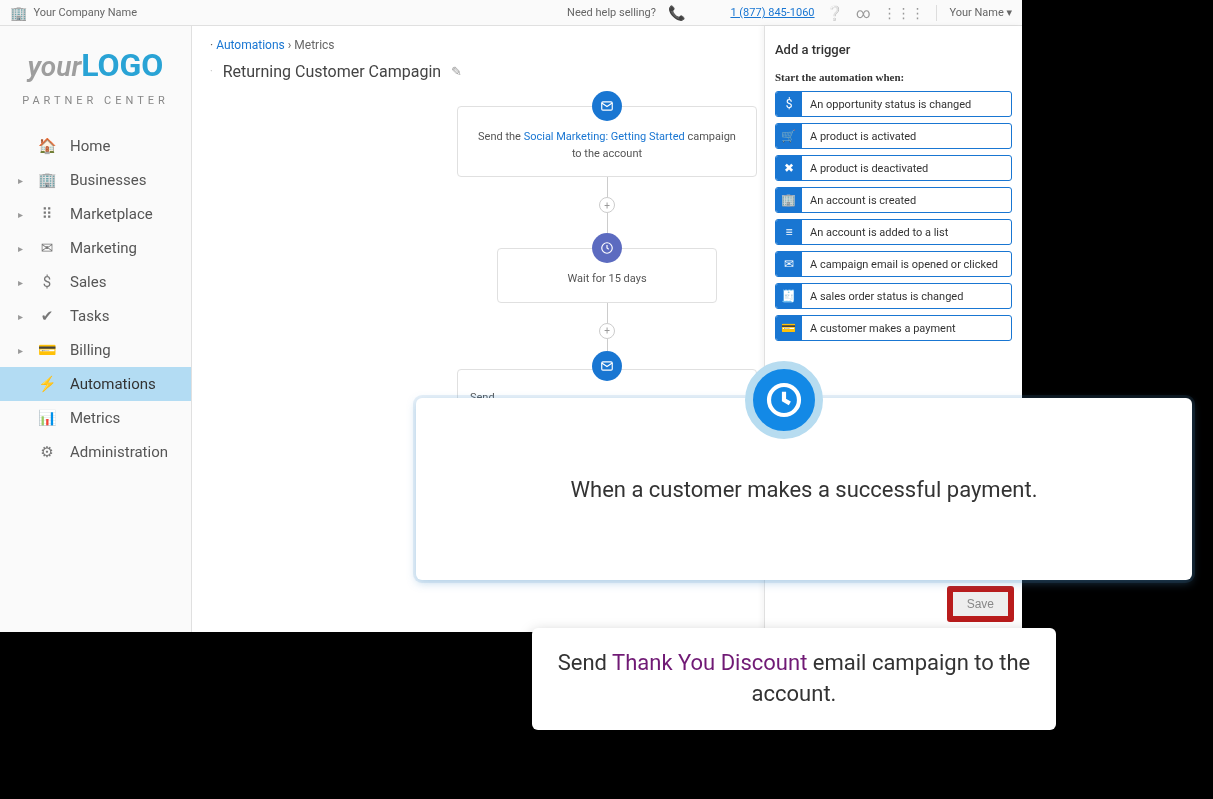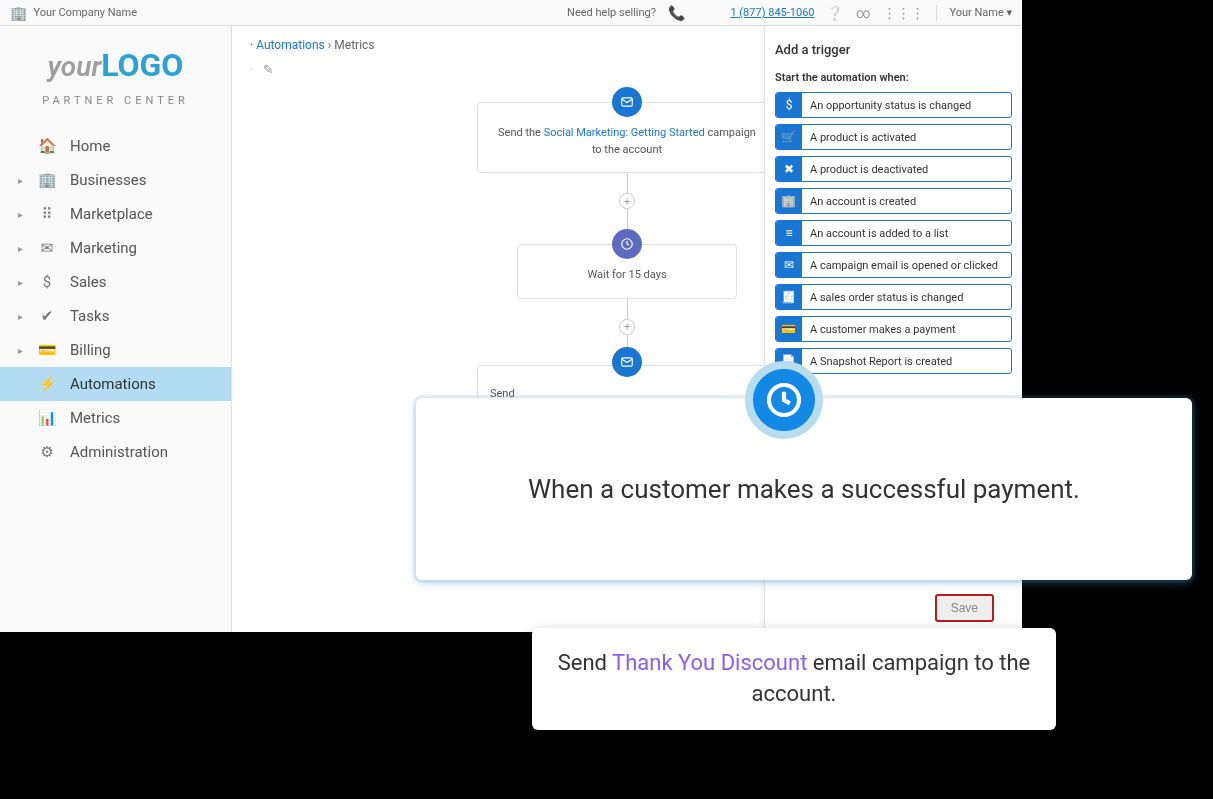--- a/index.html
+++ b/index.html
@@ -4,21 +4,21 @@
 <style>
   * { box-sizing: border-box; margin: 0; padding: 0; }
   body { font-family: -apple-system, BlinkMacSystemFont, "Segoe UI", Roboto, Arial, sans-serif; background: #000; width: 1213px; height: 799px; position: relative; overflow: hidden; }
   .app { background: #fff; width: 1022px; height: 632px; position: absolute; left: 0; top: 0; display: flex; flex-direction: column; border-radius: 4px; }
   .topbar { height: 26px; background: #fafafa; border-bottom: 1px solid #e0e0e0; display: flex; align-items: center; padding: 0 10px; font-size: 11px; color: #666; }
   .topbar-left { display: flex; align-items: center; gap: 6px; }
   .topbar-right { margin-left: auto; display: flex; align-items: center; gap: 12px; }
   .topbar-right a { color: #1976d2; text-decoration: underline; margin-left: 33px; }
   .topbar-icon { color: #999; font-size: 14px; }
   .main { flex: 1; display: flex; overflow: hidden; }
-  .sidebar { width: 232px; background: #fafafa; border-right: 1px solid #e0e0e0; display: flex; flex-direction: column; }
+  .sidebar { width: 192px; background: #fafafa; border-right: 1px solid #e0e0e0; display: flex; flex-direction: column; }
   .logo-area { padding: 20px 10px 10px; text-align: center; }
   .logo-your { font-style: italic; font-weight: 600; font-size: 28px; color: #9e9e9e; }
   .logo-logo { font-weight: 700; font-size: 32px; color: #29a3d5; }
   .partner-center { font-size: 11px; letter-spacing: 4px; color: #888; margin-top: 10px; }
   .nav { margin-top: 12px; }
   .nav-item { display: flex; align-items: center; gap: 14px; padding: 8px 18px; font-size: 15px; color: #555; cursor: pointer; }
   .nav-item.active { background: #b3dcf3; color: #333; }
   .nav-item .caret { width: 6px; color: #999; font-size: 10px; }
   .nav-item .icon { width: 18px; text-align: center; color: #777; }
   .content { flex: 1; position: relative; background: #fff; padding: 12px 18px; }
@@ -34,33 +34,33 @@
   .flow { display: flex; flex-direction: column; align-items: center; }
   .step-icon { width: 30px; height: 30px; border-radius: 50%; display: flex; align-items: center; justify-content: center; color: #fff; margin-bottom: -15px; z-index: 2; position: relative; }
   .step-icon.blue { background: #1976d2; }
   .step-icon.purple { background: #5c6bc0; }
   .step-card { background: #fff; border: 1px solid #e0e0e0; border-radius: 4px; padding: 22px 18px 14px; width: 300px; text-align: center; font-size: 11px; color: #555; line-height: 1.5; }
   .step-card a { color: #1976d2; text-decoration: none; }
   .connector-line { width: 1px; height: 20px; background: #ccc; }
   .connector-plus { width: 16px; height: 16px; border: 1px solid #ccc; border-radius: 50%; display: flex; align-items: center; justify-content: center; font-size: 10px; color: #999; cursor: pointer; }
   .right-panel { position: absolute; right: 0; top: 26px; bottom: 0; width: 258px; background: #fff; border-left: 1px solid #e0e0e0; padding: 16px 10px; box-shadow: -2px 0 6px rgba(0,0,0,.05); z-index: 5; }
   .panel-title { font-size: 13px; color: #333; margin-bottom: 14px; font-weight: 500; }
-  .panel-sub { font-size: 11px; font-weight: 600; color: #333; margin-bottom: 8px; }
+  .panel-sub { font-size: 11px; font-weight: 600; color: #333; margin-bottom: 8px; font-family: Liberation Serif, serif; }
   .trigger-item { display: flex; align-items: center; border: 1px solid #1976d2; border-radius: 3px; margin-bottom: 6px; font-size: 11px; color: #333; cursor: pointer; overflow: hidden; height: 26px; }
   .trigger-icon { width: 26px; height: 26px; background: #1976d2; color: #fff; display: flex; align-items: center; justify-content: center; font-size: 12px; flex-shrink: 0; }
   .trigger-label { padding: 0 8px; }
-  .save-btn { position: absolute; right: 28px; bottom: 10px; background: #eee; border: 2px solid #b91c1c; color: #888; padding: 5px 14px; border-radius: 3px; font-size: 12px; cursor: not-allowed; }
+  .save-btn { position: absolute; right: 8px; bottom: 10px; background: #eee; border: 6px solid #b91c1c; color: #888; padding: 5px 14px; border-radius: 3px; font-size: 12px; cursor: not-allowed; }
   
   .overlay-main { position: absolute; left: 416px; top: 398px; width: 776px; height: 182px; background: #fff; border-radius: 6px; box-shadow: 0 3px 10px rgba(76,145,201,.35), 0 0 0 3px rgba(76,145,201,.13); display: flex; align-items: center; justify-content: center; padding: 30px; z-index: 20; }
-  .overlay-text { font-size: 26px; color: #333; text-align: center; }
+  .overlay-text { font-size: 22px; color: #333; text-align: center; }
   .overlay-badge { position: absolute; left: 745px; top: 400px; width: 78px; height: 78px; border-radius: 50%; background: #1389e6; border: 8px solid #b7dcf0; display: flex; align-items: center; justify-content: center; z-index: 25; transform: translateY(-50%); }
   .overlay-badge svg { stroke: #fff; }
   .overlay-second { position: absolute; left: 532px; top: 628px; width: 524px; height: 102px; background: #fff; border-radius: 6px; box-shadow: 0 4px 14px rgba(0,0,0,.25); display: flex; align-items: center; justify-content: center; padding: 20px; z-index: 20; }
   .overlay-second-text { font-size: 22px; color: #333; text-align: center; line-height: 1.4; }
-  .overlay-second-text a { color: #8b5cf6; text-decoration: none; }
+  .overlay-second-text a { color: #701a75; text-decoration: none; }
   .truncated-step { width: 300px; text-align: left; padding-left: 12px; }
 </style>
 </head>
 <body>
 
 <div class="app">
 
   <div class="topbar">
     <div class="topbar-left">
       <span class="topbar-icon">🏢</span>
@@ -142,20 +142,21 @@
     </div>
 
     <div class="content">
       <div class="breadcrumb">
         · <a href="#">Automations</a>
         <span>›</span>
         <span>Metrics</span>
       </div>
       <div class="page-title-row">
         <span style="color:#bbb;font-size:10px">·</span>
+        <span class="page-title">Returning Customer Campagin</span>
         <span class="edit-icon">✎</span>
       </div>
 
       <div class="flow">
 
         <div class="step-icon blue">
           <svg width="14" height="14" viewBox="0 0 24 24" fill="none" stroke="#fff" stroke-width="2">
               <rect x="3" y="5" width="18" height="14" rx="2"></rect>
               <path d="M3 7l9 6 9-6"></path>
             </svg>
@@ -228,24 +229,20 @@
           <div class="trigger-label">A campaign email is opened or clicked</div>
         </div>
         <div class="trigger-item">
           <div class="trigger-icon">🧾</div>
           <div class="trigger-label">A sales order status is changed</div>
         </div>
         <div class="trigger-item">
           <div class="trigger-icon">💳</div>
           <div class="trigger-label">A customer makes a payment</div>
         </div>
-        <div class="trigger-item">
-          <div class="trigger-icon">📄</div>
-          <div class="trigger-label">A Snapshot Report is created</div>
-        </div>
       </div>
     <button class="save-btn">Save</button>
   </div>
 
 </div>
 
 <div class="overlay-main">
   <div class="overlay-text">When a customer makes a successful payment.</div>
 </div>
 <div class="overlay-badge">

